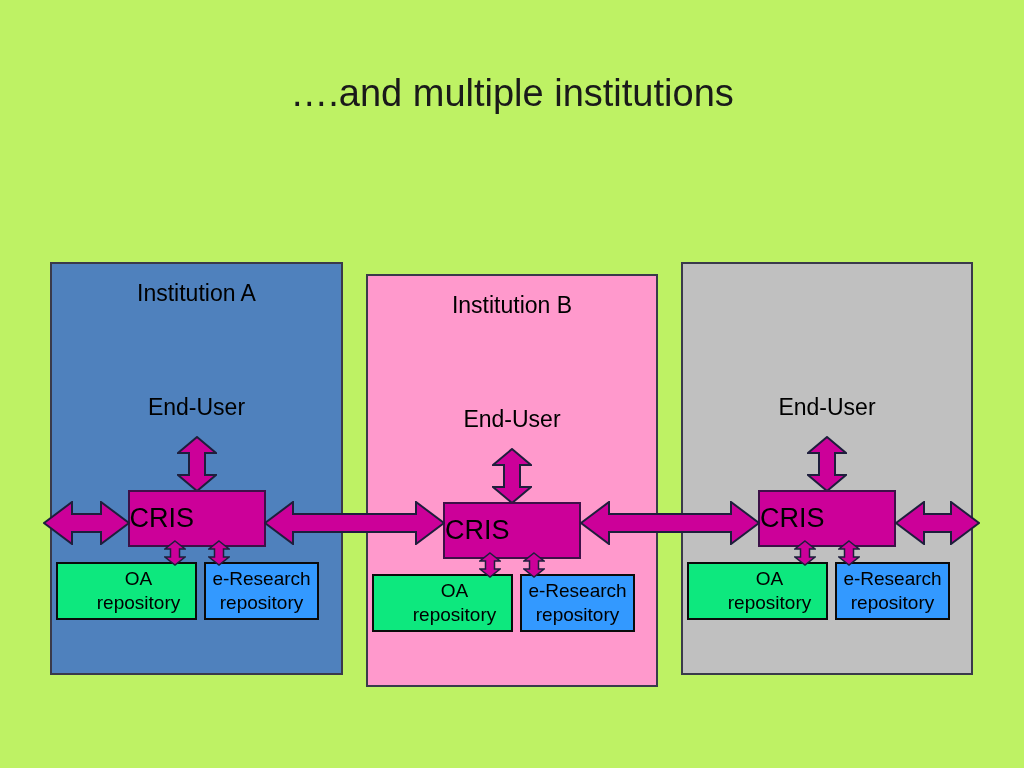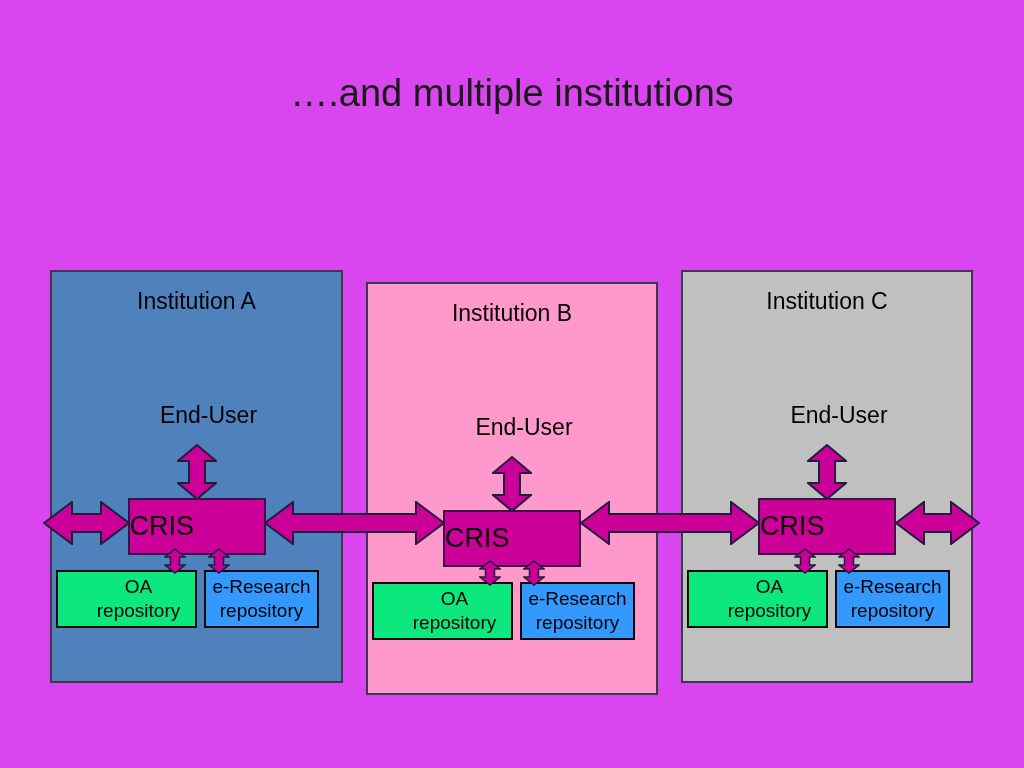--- a/index.html
+++ b/index.html
@@ -1,38 +1,38 @@
 <!DOCTYPE html>
 <html><head>
 <meta charset="utf-8">
 <style>
   html,body { margin:0; padding:0; background:#ffffff; }
   body { width:1024px; height:768px; font-family:"Liberation Sans","DejaVu Sans",sans-serif; }
-  .slide { position:relative; width:1024px; height:768px; background:#d946ef; overflow:hidden; }
+  .slide { position:relative; width:1024px; height:768px; background:#bef264; overflow:hidden; }
 
   .title {
     position:absolute; top:72px; left:0; width:100%;
     text-align:center; font-size:38px; color:#1a1a1a; letter-spacing:0px;
   }
 
   .panel {
-    position:absolute; top:270px; height:413px; width:293px;
+    position:absolute; top:262px; height:413px; width:293px;
     border:2px solid #3a3a4a; box-sizing:border-box; z-index:1;
   }
   #panel-a { left:50px; }
   #panel-b { left:366px; width:292px; }
   #panel-c { left:681px; width:292px; }
 
   .inst-label {
     position:absolute; top:16px; left:0; width:100%;
     text-align:center; font-size:23px; color:#000;
   }
   .enduser-label {
     position:absolute; top:130px; left:0; width:100%;
-    text-align:center; font-size:23px; color:#000;padding-left:12px;
+    text-align:center; font-size:23px; color:#000;
   }
 
   .cris {
     position:absolute; top:226px; left:50%; transform:translateX(-50%);
     width:138px; height:57px; box-sizing:border-box;
     border:2px solid #3d1047; z-index:6;
     display:flex; align-items:center; 
     font-size:27px; color:#000;
   }
 
@@ -112,21 +112,20 @@
 
     <div class="repo oa" style="background: rgb(13, 232, 126);">
       <span class="repo-text narrow">OA repository</span>
     </div>
     <div class="repo er" style="background: rgb(51, 153, 255);">
       <span class="repo-text">e-Research repository</span>
     </div>
   </div>
 
   <div class="panel" id="panel-c" style="background: rgb(192, 192, 192);">
-    <div class="inst-label">Institution C</div>
     <div class="enduser-label">End-User</div>
 
     <svg class="v-arrow" width="40" height="56">
       <polygon points="20,1 39,17 28,17 28,39 39,39 20,55 1,39 12,39 12,17 1,17" stroke="#1e1e3c" stroke-width="2" fill="#CC0099"></polygon>
     </svg>
 
     <div class="cris" style="background: rgb(204, 0, 153);">
       <span>CRIS</span>
     </div>
 

